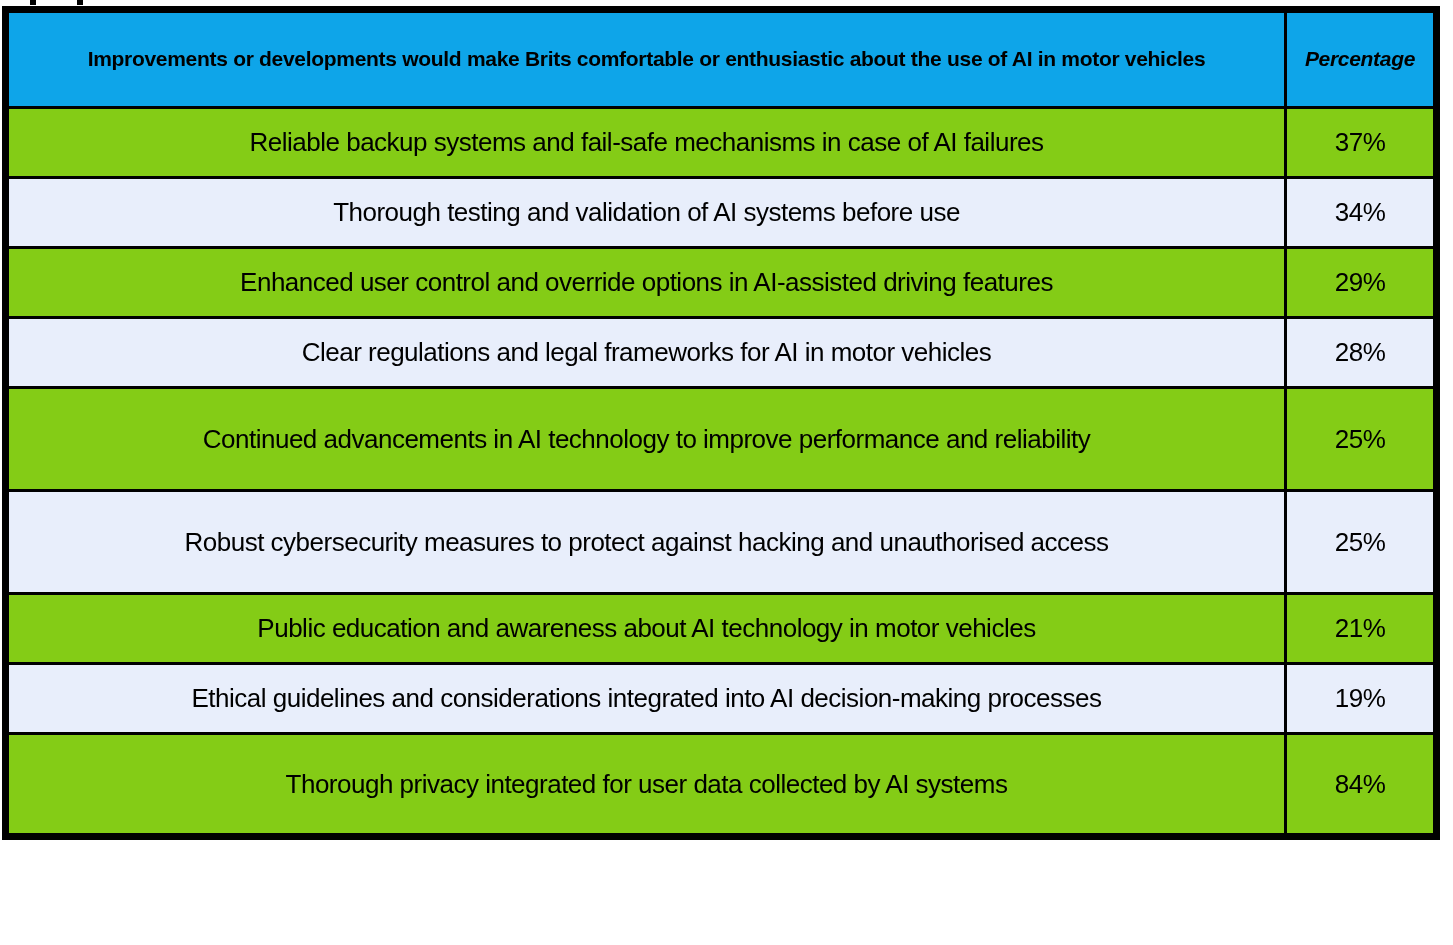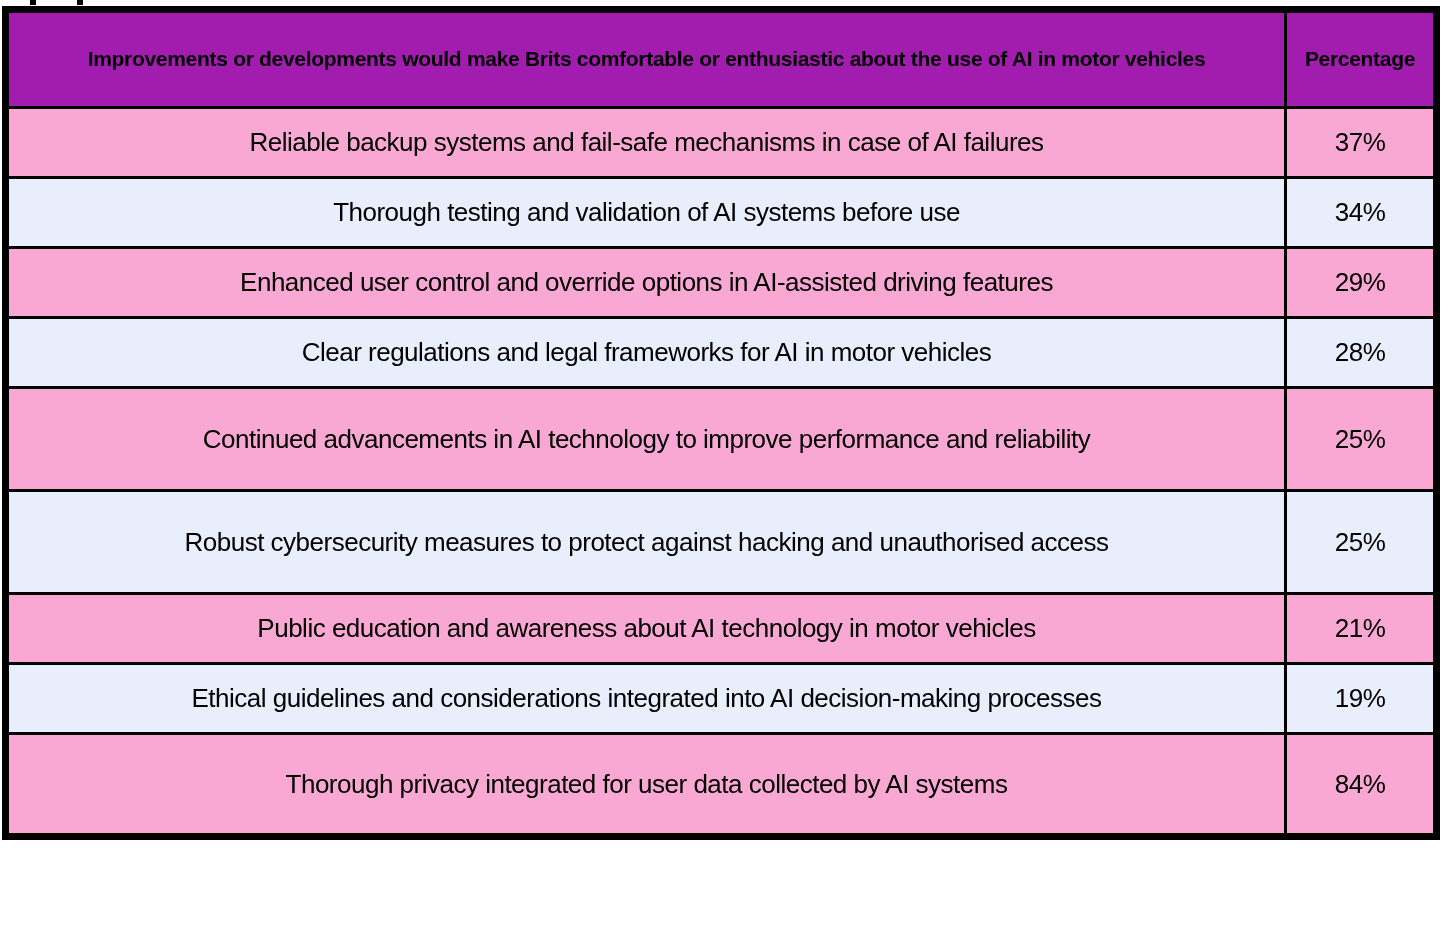--- a/index.html
+++ b/index.html
@@ -42,33 +42,33 @@
     border: 3px solid #000000;
     text-align: center;
     vertical-align: middle;
     padding: 2px 6px;
     color: #000000;
     overflow: hidden;
   }
   
   thead tr { height: 98px; }
   th {
-    background: #a21caf;
+    background: #0ea5e9;
     font-weight: bold;
     font-size: 21px;
     letter-spacing: -0.3px;
     line-height: 1.15;
   }
-  th.col-pct { width: 134px; }
+  th.col-pct { width: 134px; font-style: italic; }
 
   
   tbody td {
     font-size: 26px;
     letter-spacing: -0.5px;
-    background: #f9a8d4;
+    background: #84cc16;
   }
   tbody tr { height: 70px; }
   tbody tr:nth-child(even) td { background: #e8eefb; }
   tbody tr:nth-child(5),
   tbody tr:nth-child(6),
   tbody tr:nth-child(9) { height: 103px; }
   tbody tr:nth-child(10) { height: 72px; }
 </style>
 </head>
 <body>

